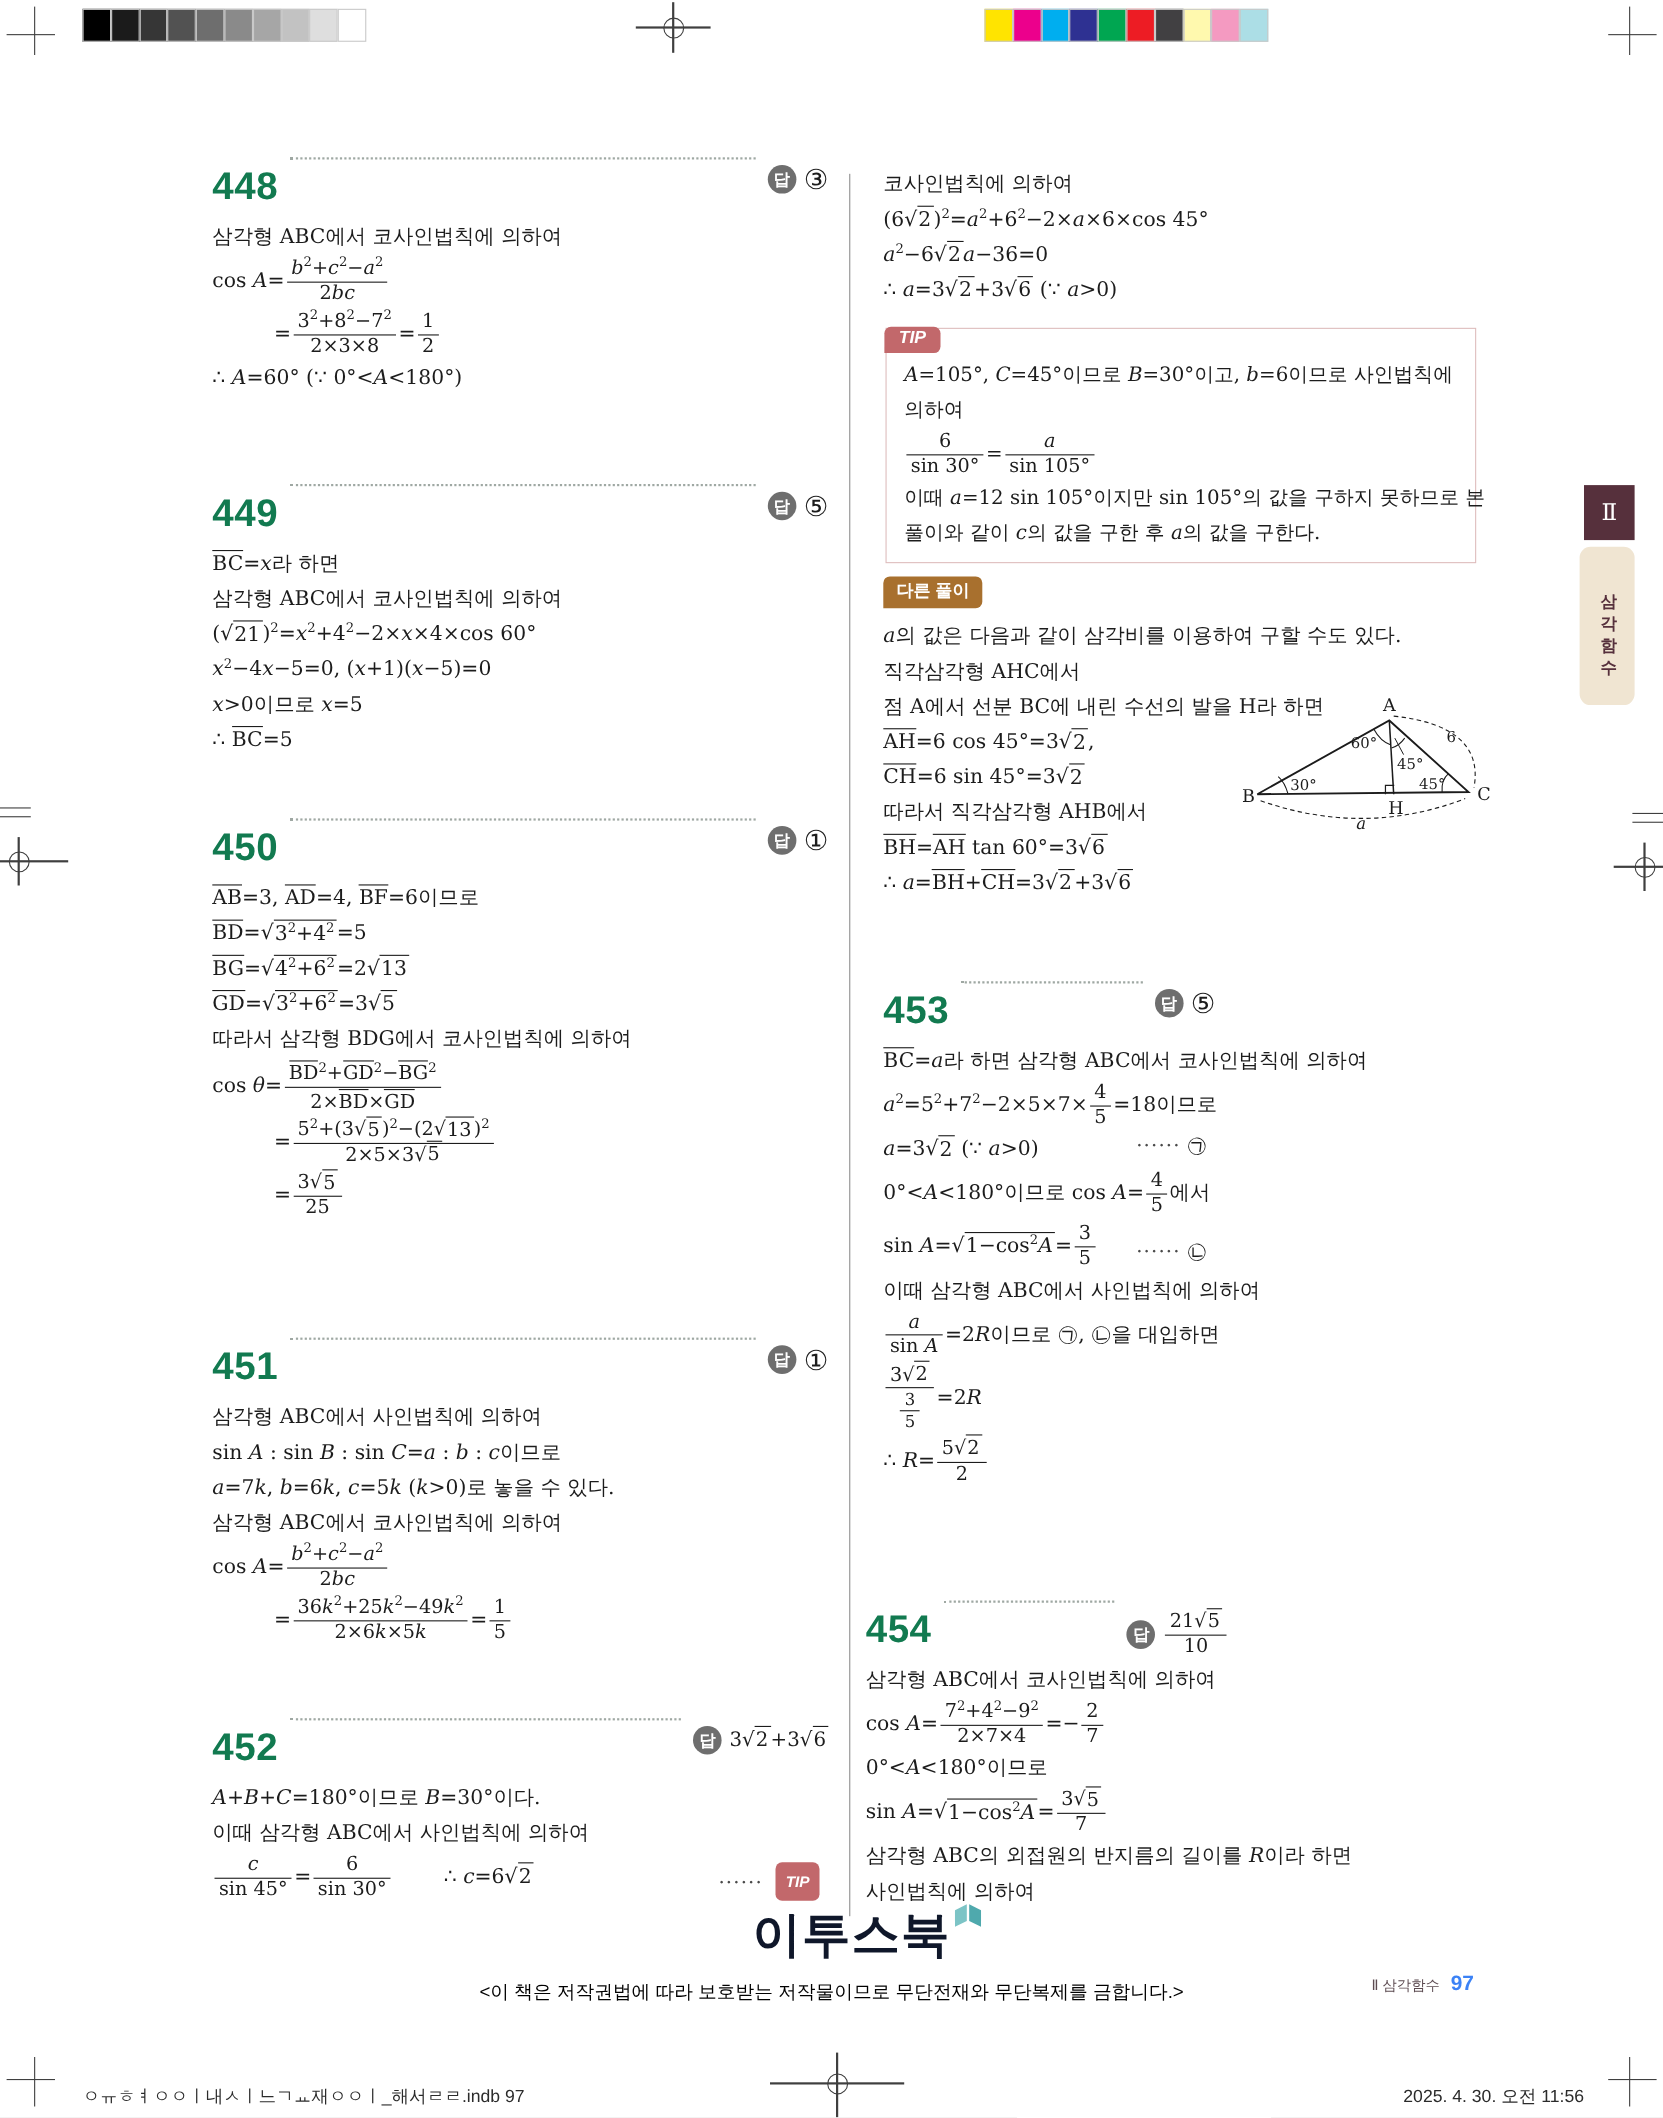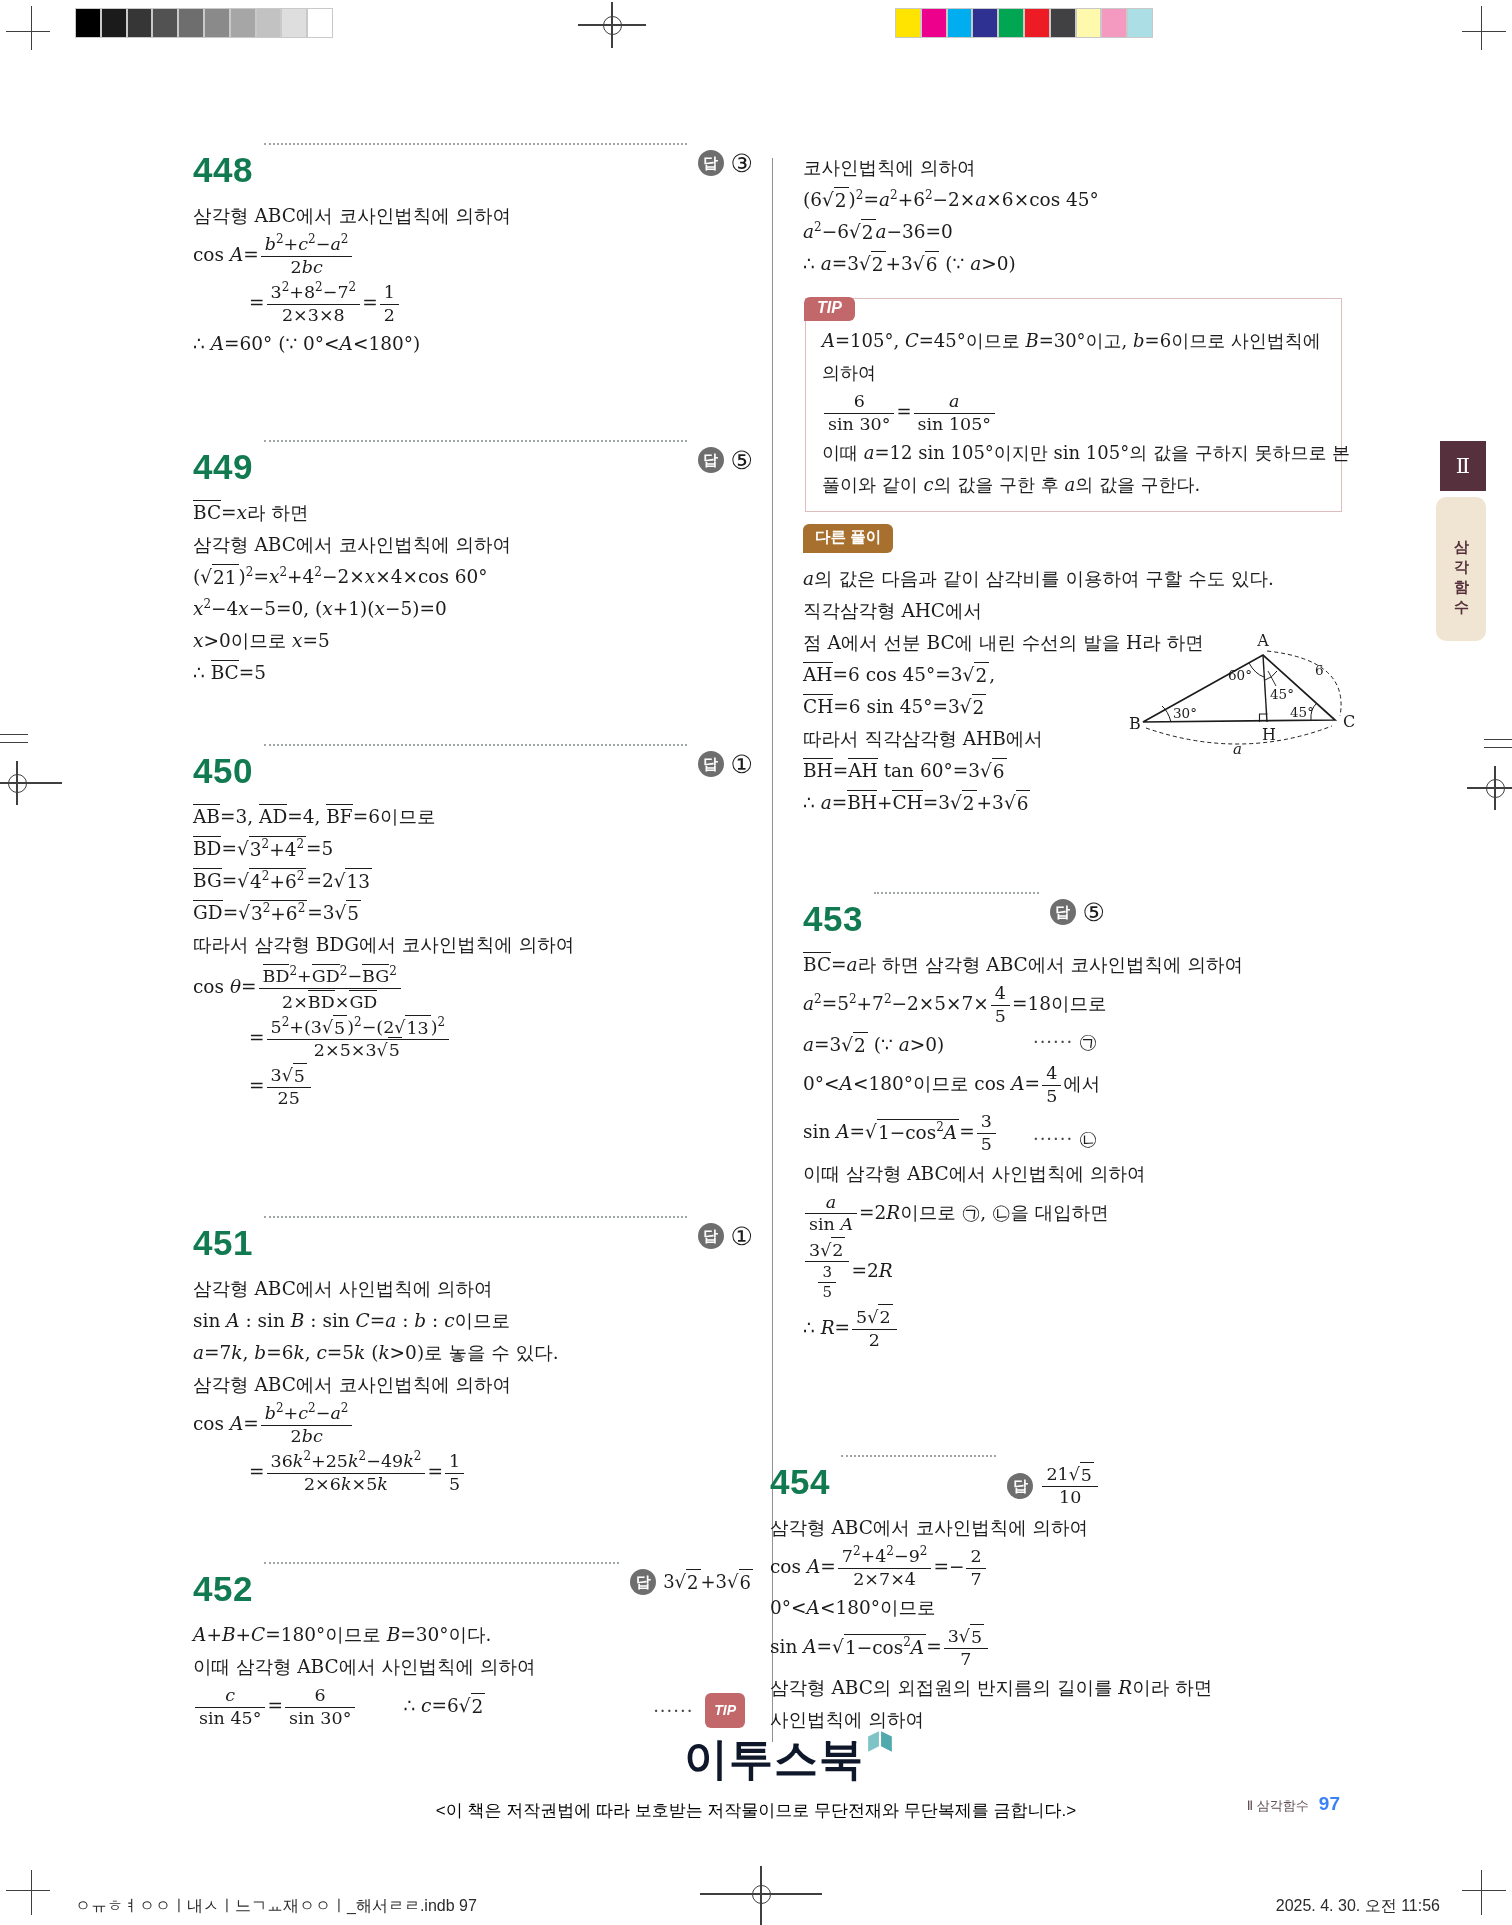--- a/index.html
+++ b/index.html
@@ -36,21 +36,21 @@
   .dots{color:#4a4a4a;letter-spacing:1px}
 
   
   .sec{position:absolute}
   .s448{left:193px;top:150px;width:560px}
   .s449{left:193px;top:447px;width:560px}
   .s450{left:193px;top:751px;width:560px}
   .s451{left:193px;top:1223px;width:560px}
   .s452{left:193px;top:1569px;width:560px}
   .rs453{left:803px;top:899px;width:302px}
-  .rs454{left:770px;top:1462px;width:330px}
+  .rs454{left:787px;top:1462px;width:330px}
   .rblock452{left:803px;top:152px;width:540px}
   .altsec{left:803px;top:524px;width:545px}
 
   .sec-head{display:flex;align-items:flex-start;height:46px;margin-bottom:4px}
   .sec-num{font-family:"Liberation Sans",sans-serif;font-weight:700;font-size:35px;color:#127a50;letter-spacing:.5px}
   .leader{flex:1;border-bottom:2.4px dotted #9fa8a3;margin:0 11px;transform:translateY(-7px)}
   .ans-badge{display:flex;align-items:center;gap:7px}
   .dap{width:26px;height:26px;border-radius:50%;background:#6e6e6e;color:#fff;font-size:15px;font-weight:700;
        display:flex;align-items:center;justify-content:center;font-family:"Liberation Sans",sans-serif;flex:none}
   .ans-val{font-size:25px;line-height:1}

